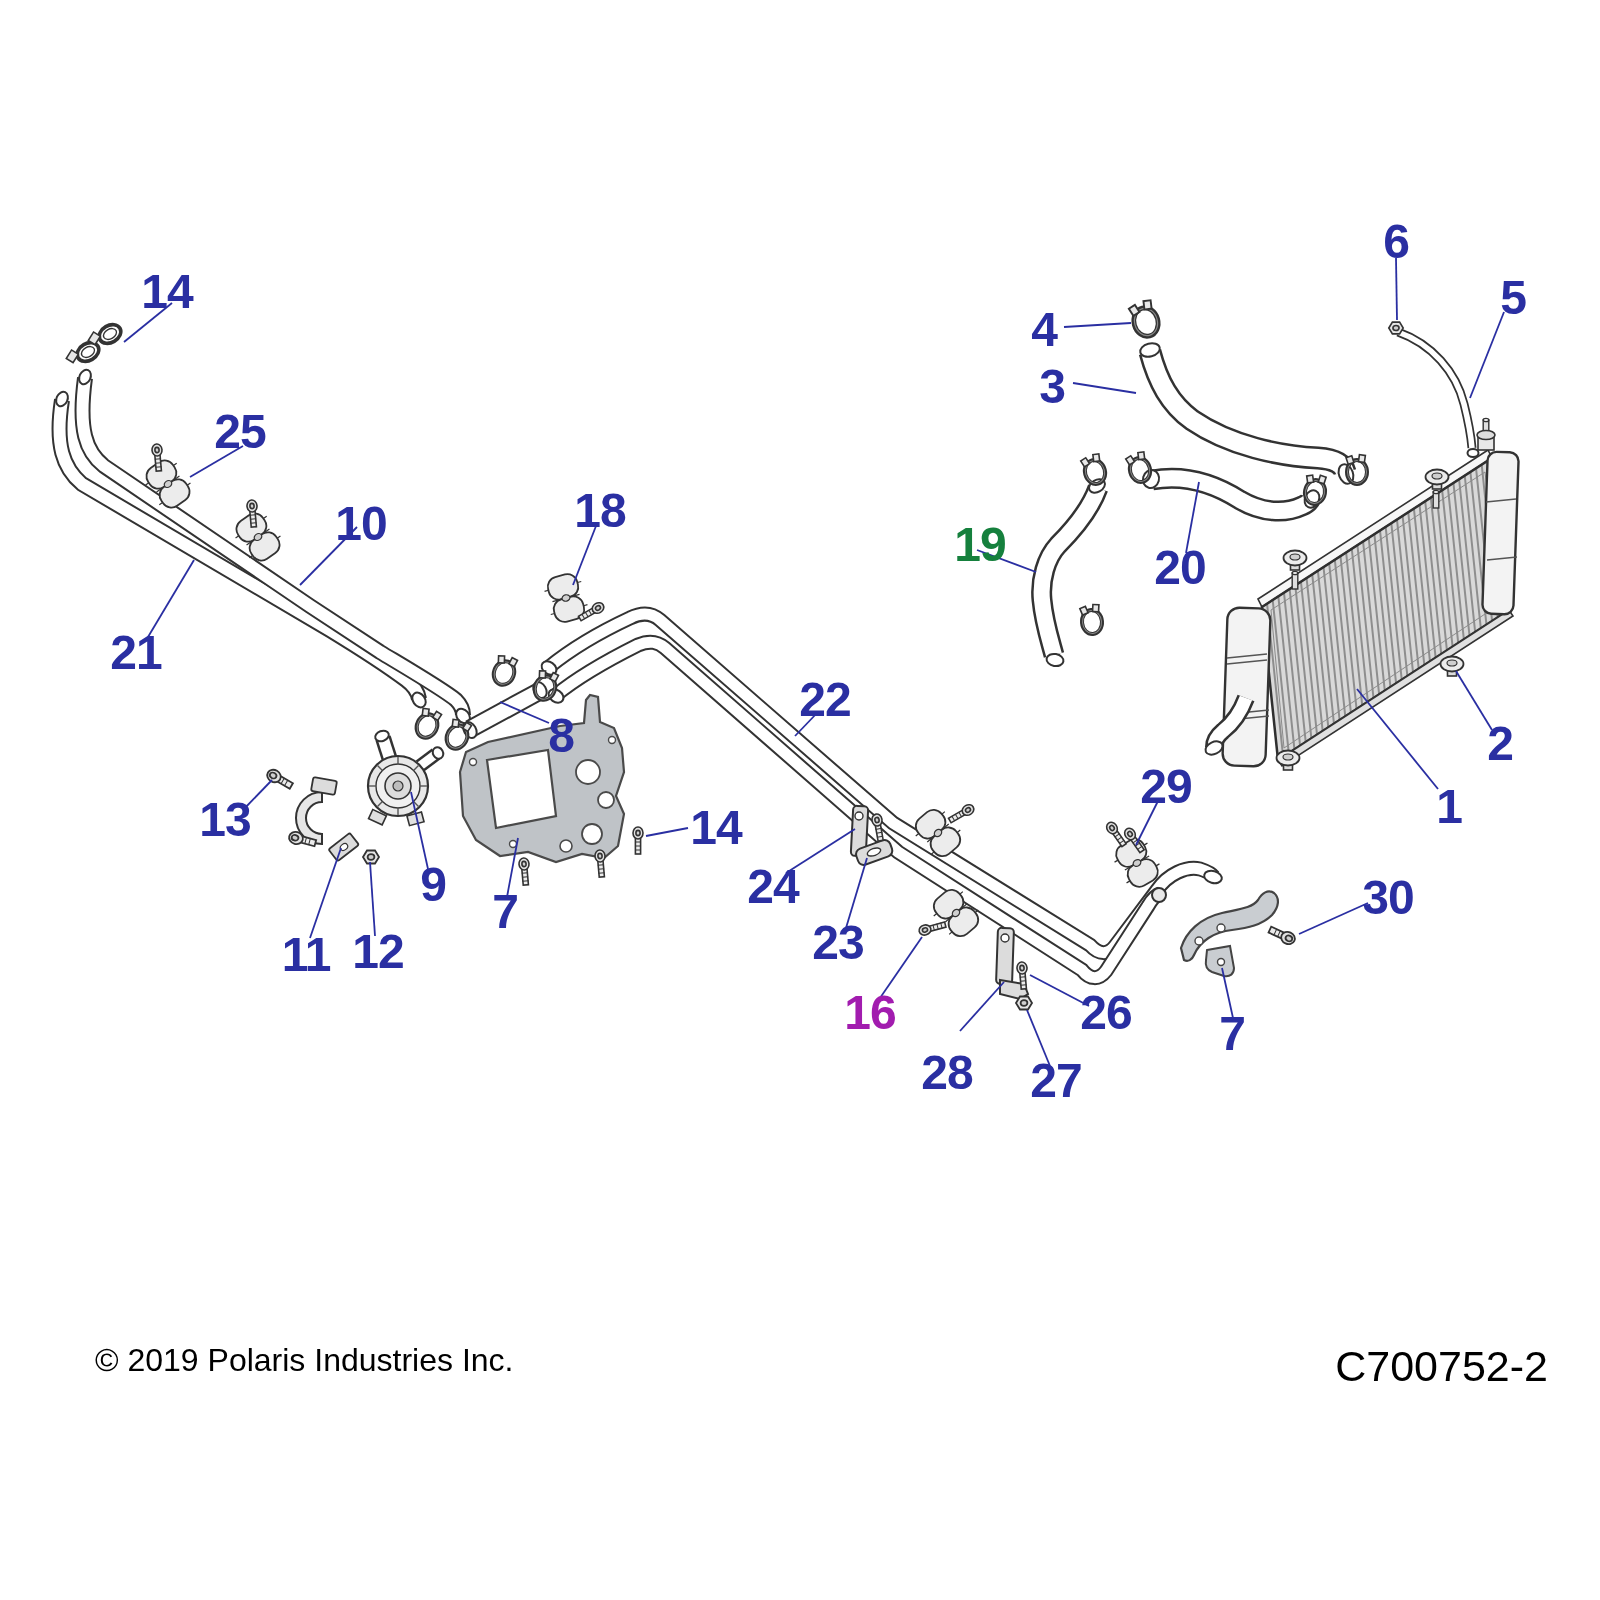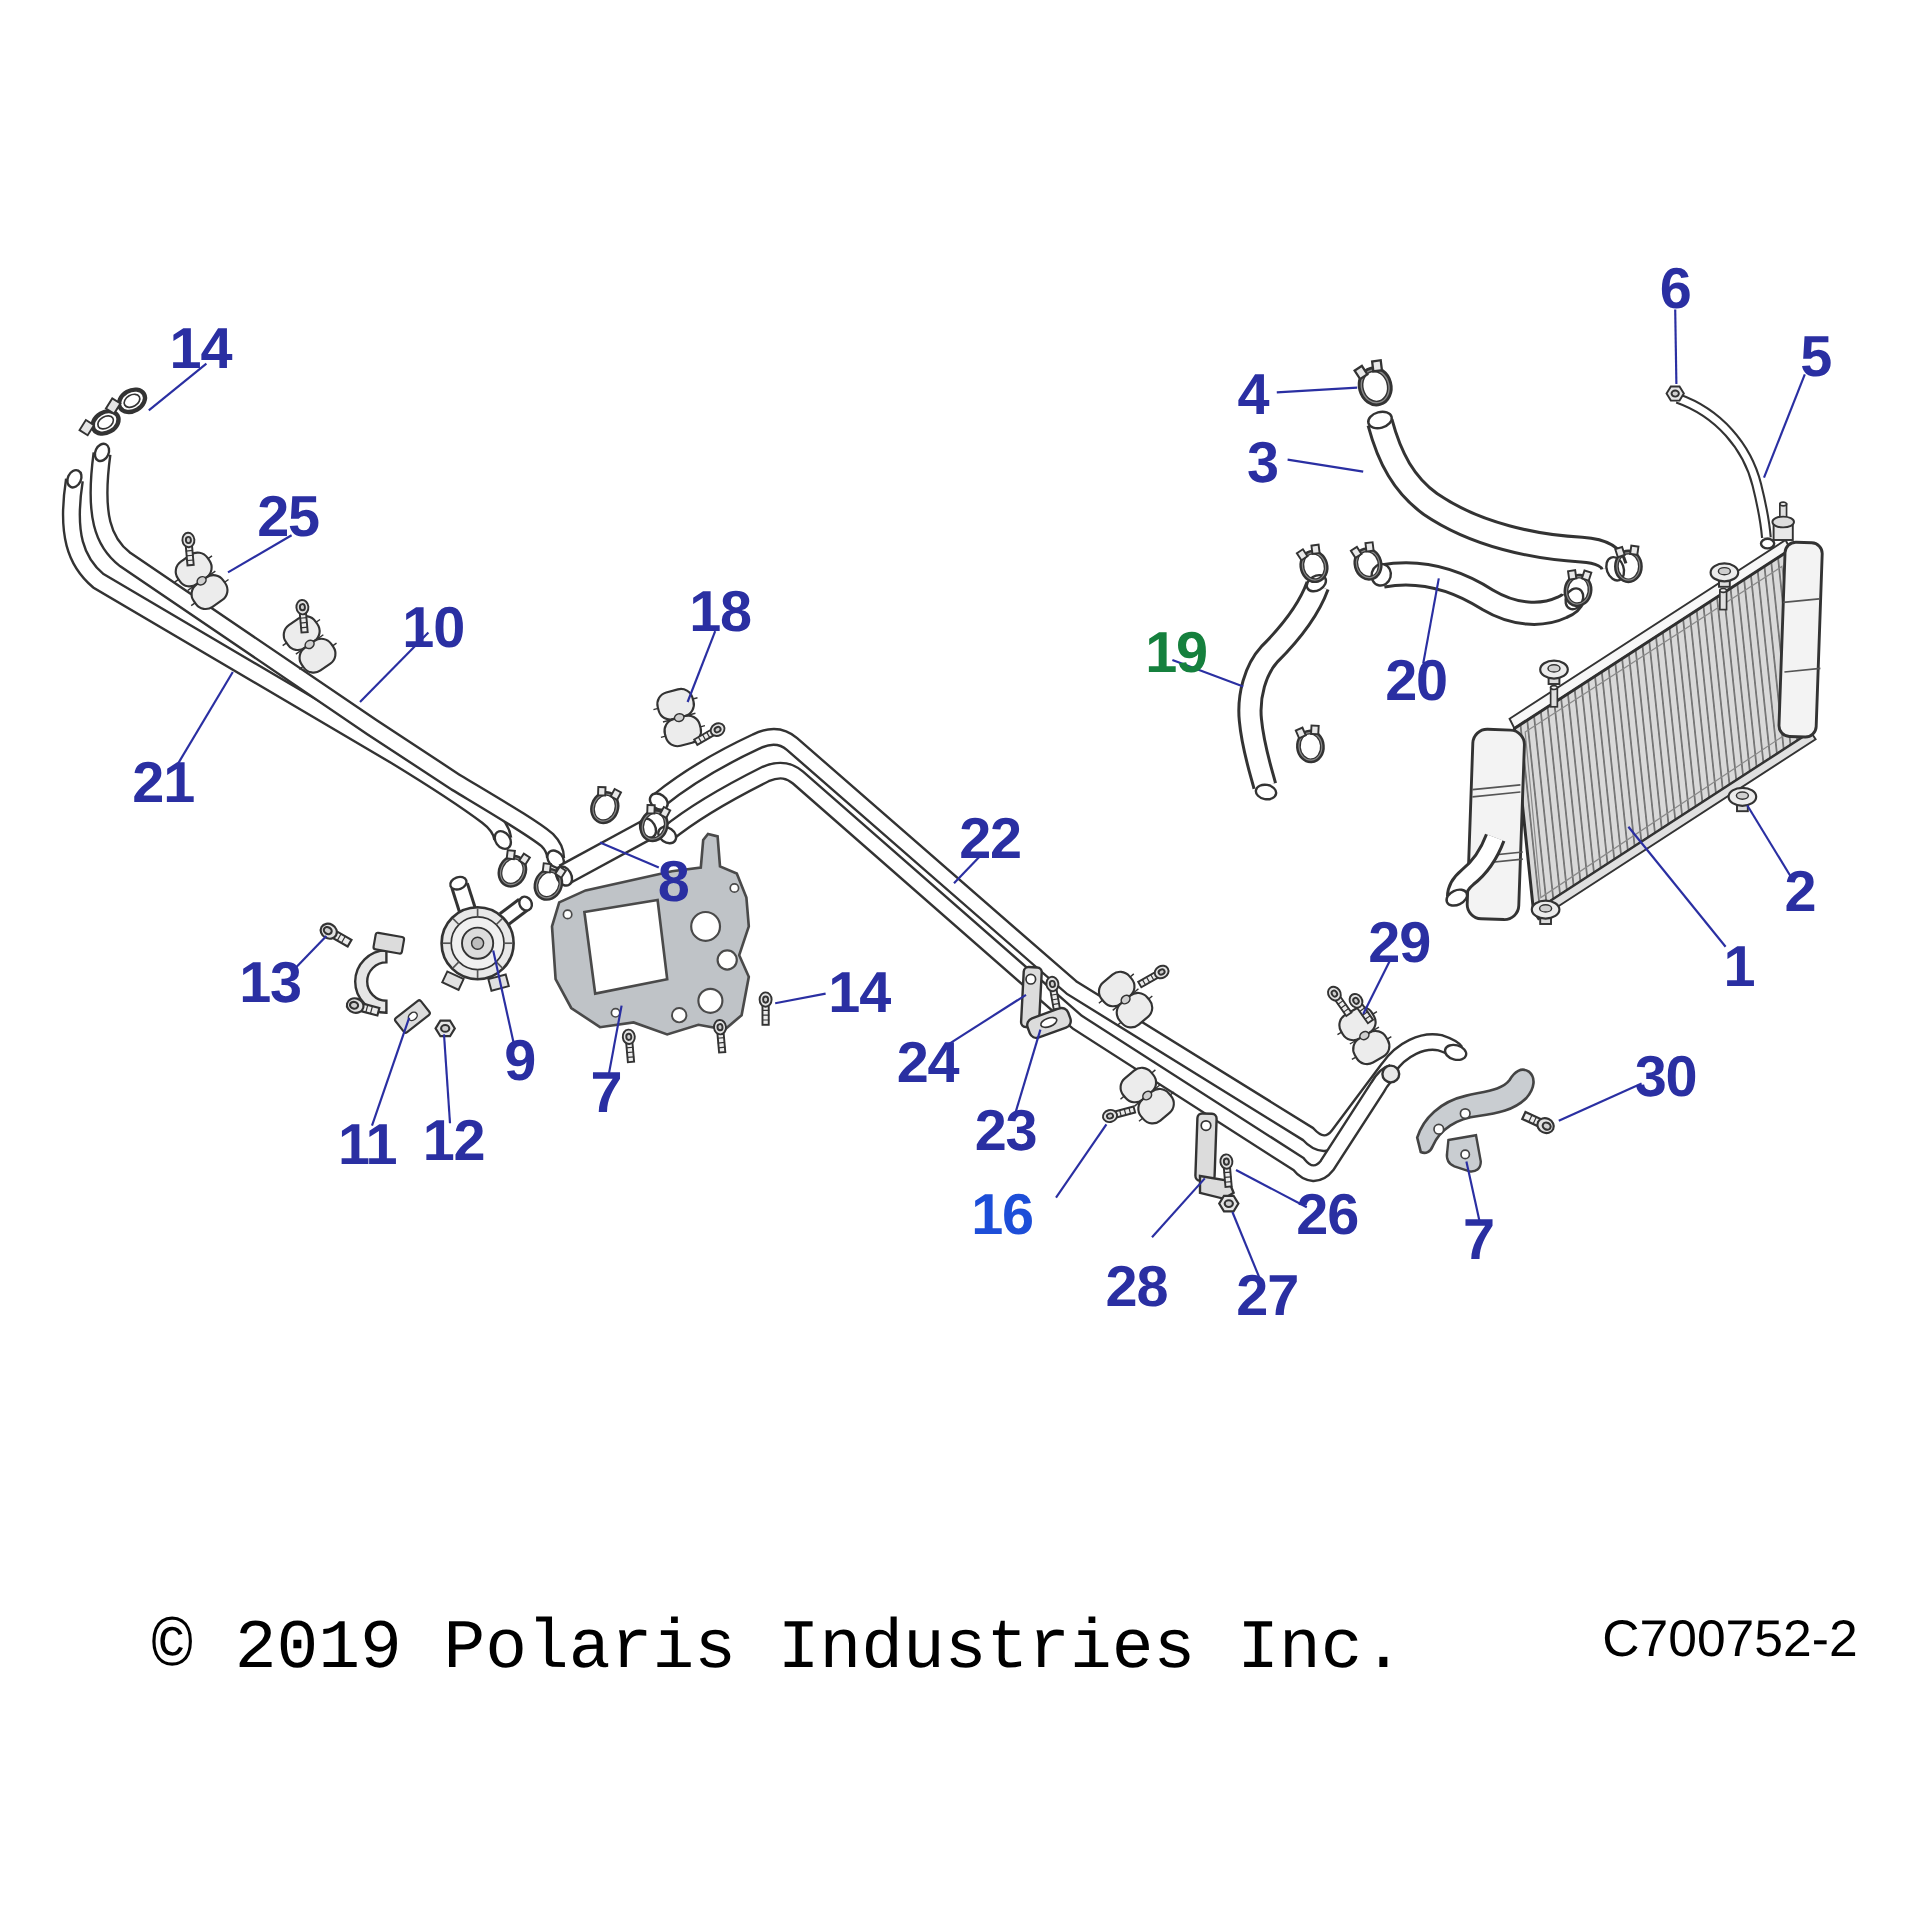--- a/index.html
+++ b/index.html
@@ -8,23 +8,22 @@
     font-family:"Liberation Sans", sans-serif;
   }
   .artwork{position:absolute;left:0;top:0;width:1600px;height:1600px;}
   .callout-layer{position:absolute;left:0;top:0;width:1600px;height:1600px;pointer-events:none;}
   .callout{
     position:absolute;transform:translate(-50%,-50%);
     font-size:48px;font-weight:600;letter-spacing:-1px;line-height:1;
     font-family:"Liberation Sans", sans-serif;
   }
   .footer-copyright{
-    position:absolute;left:95px;top:1342px;font-size:58px;color:#000;
-    font-family:Liberation Mono, monospace;
-    margin-left:31px;
+    position:absolute;left:95px;top:1342px;font-size:32px;color:#000;
+    font-family:Liberation Sans, sans-serif;
   }
   .footer-code{
     position:absolute;right:52px;top:1342px;font-size:43px;color:#000;
     font-family:"Liberation Sans", sans-serif;
     margin-left:24px;
   }
 </style>
 </head>
 <body>
 
@@ -353,21 +352,21 @@
       <div class="callout" style="left: 1396px; top: 242px; color: rgb(42, 47, 162);">6</div>
       <div class="callout" style="left: 505px; top: 912px; color: rgb(42, 47, 162);">7</div>
       <div class="callout" style="left: 561px; top: 736px; color: rgb(42, 47, 162);">8</div>
       <div class="callout" style="left: 433px; top: 885px; color: rgb(42, 47, 162);">9</div>
       <div class="callout" style="left: 361px; top: 524px; color: rgb(42, 47, 162);">10</div>
       <div class="callout" style="left: 306px; top: 955px; color: rgb(42, 47, 162);">11</div>
       <div class="callout" style="left: 378px; top: 952px; color: rgb(42, 47, 162);">12</div>
       <div class="callout" style="left: 225px; top: 820px; color: rgb(42, 47, 162);">13</div>
       <div class="callout" style="left: 167px; top: 292px; color: rgb(42, 47, 162);">14</div>
       <div class="callout" style="left: 716px; top: 828px; color: rgb(42, 47, 162);">14</div>
-      <div class="callout" style="left: 835px; top: 1013px; color: #1d4ed8;">16</div>
+      <div class="callout" style="left: 870px; top: 1013px; color: #a21caf;">16</div>
       <div class="callout" style="left: 1232px; top: 1034px; color: rgb(42, 47, 162);">7</div>
       <div class="callout" style="left: 600px; top: 511px; color: rgb(42, 47, 162);">18</div>
       <div class="callout" style="left: 980px; top: 545px; color: #15803d;">19</div>
       <div class="callout" style="left: 1180px; top: 568px; color: rgb(42, 47, 162);">20</div>
       <div class="callout" style="left: 136px; top: 653px; color: rgb(42, 47, 162);">21</div>
       <div class="callout" style="left: 825px; top: 700px; color: rgb(42, 47, 162);">22</div>
       <div class="callout" style="left: 838px; top: 943px; color: rgb(42, 47, 162);">23</div>
       <div class="callout" style="left: 773px; top: 887px; color: rgb(42, 47, 162);">24</div>
       <div class="callout" style="left: 240px; top: 432px; color: rgb(42, 47, 162);">25</div>
       <div class="callout" style="left: 1106px; top: 1013px; color: rgb(42, 47, 162);">26</div>

